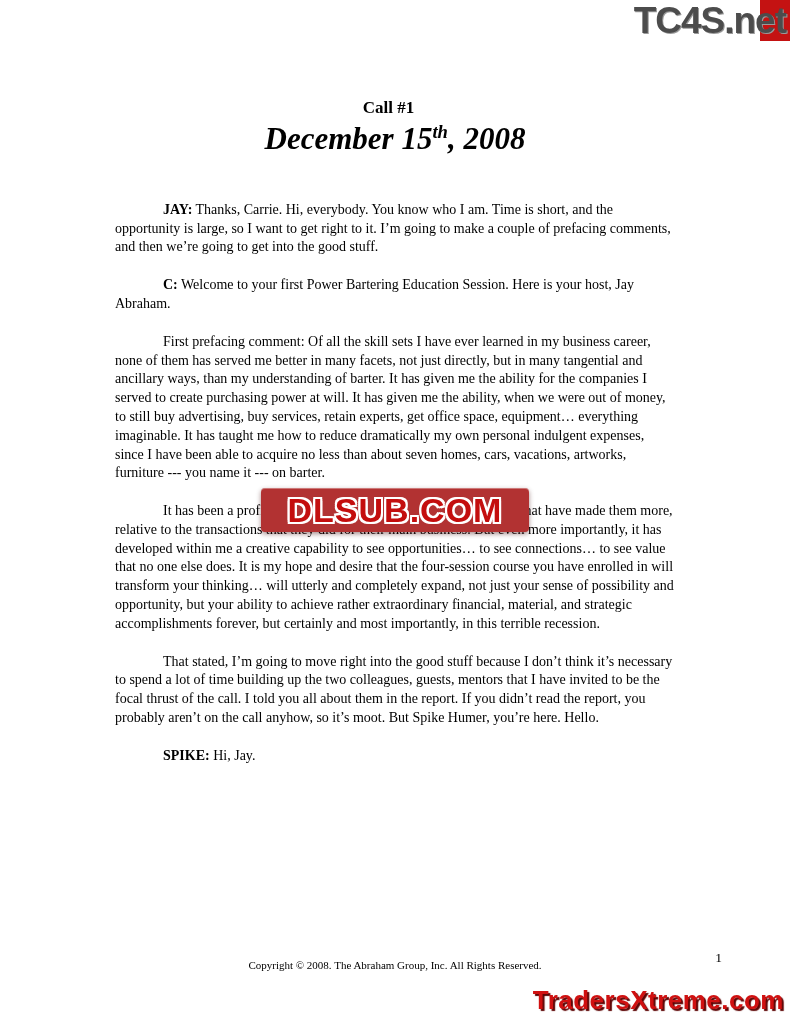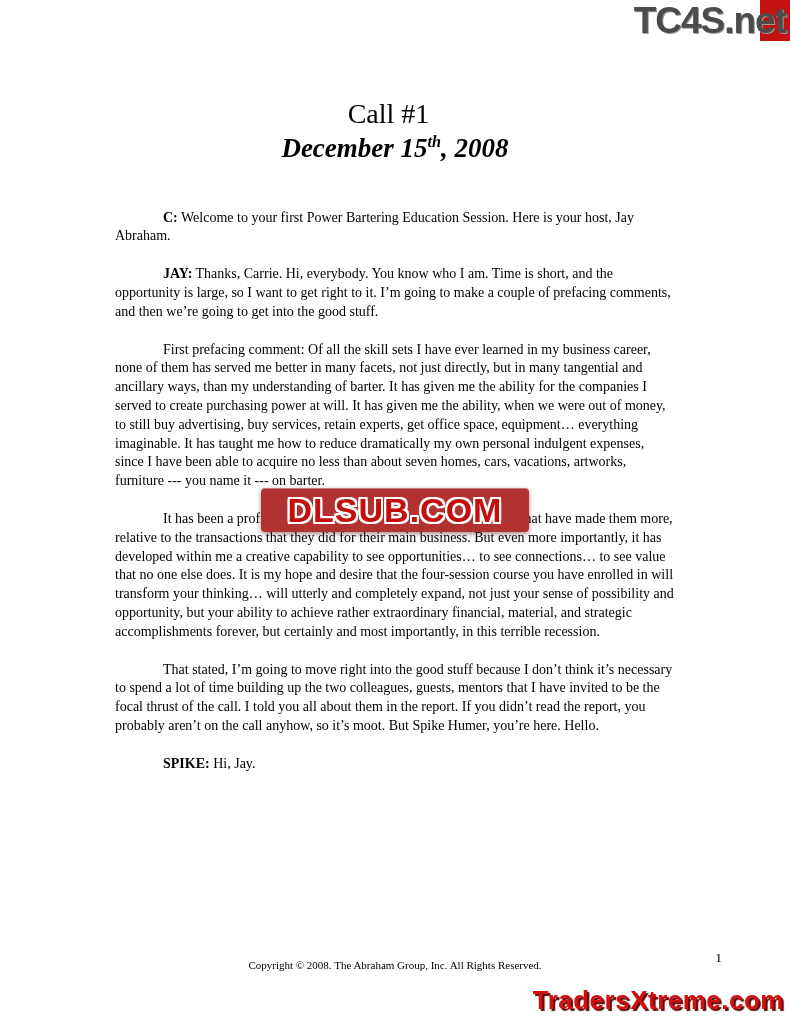--- a/index.html
+++ b/index.html
@@ -51,27 +51,27 @@
     text-align: center;
   }
   .doc-title {
     margin: 0;
     font-size: 41px;
     font-weight: bold;
     line-height: 1.12;
   }
   .doc-subtitle {
     margin: 2px 13px 0 0;
-    font-size: 28px;
-    font-weight: normal;
+    font-size: 17px;
+    font-weight: bold;
     line-height: 1.15;
   }
   .doc-date {
     margin: 2px 0 0 0;
-    font-size: 27px;
+    font-size: 31px;
     font-weight: bold;
     font-style: italic;
     line-height: 1.2;
   }
   .doc-date sup {
     font-size: 60%;
     vertical-align: super;
     line-height: 0;
   }
 
@@ -153,22 +153,22 @@
     <span class="top-logo-red"></span>
     <span class="top-logo-text">TC4S.net</span>
   </div>
 
   <div class="title-block">
     <h2 class="doc-subtitle">Call #1</h2>
     <h3 class="doc-date"><span>December 15</span><sup>th</sup><span>, 2008</span></h3>
   </div>
 
   <div class="content">
+    <p><b class="speaker">JAY:</b><span>  Thanks, Carrie.  Hi, everybody.  You know who I am.  Time is short, and the opportunity is large, so I want to get right to it.  I’m going to make a couple of prefacing comments, and then we’re going to get into the good stuff.</span></p>
     <p><b class="speaker">C:</b><span>  Welcome to your first Power Bartering Education Session.  Here is your host, Jay Abraham.</span></p>
-    <p><b class="speaker">JAY:</b><span>  Thanks, Carrie.  Hi, everybody.  You know who I am.  Time is short, and the opportunity is large, so I want to get right to it.  I’m going to make a couple of prefacing comments, and then we’re going to get into the good stuff.</span></p>
     <p><b class="speaker"></b><span>First prefacing comment:  Of all the skill sets I have ever learned in my business career, none of them has served me better in many facets, not just directly, but in many tangential and ancillary ways, than my understanding of barter.  It has given me the ability for the companies I served to create purchasing power at will.  It has given me the ability, when we were out of money, to still buy advertising, buy services, retain experts, get office space, equipment… everything imaginable.  It has taught me how to reduce dramatically my own personal indulgent expenses, since I have been able to acquire no less than about seven homes, cars, vacations, artworks, furniture --- you name it --- on barter.</span></p>
     <p><b class="speaker"></b><span>It has been a profit center we have created for many companies that have made them more, relative to the transactions that they did for their main business.  But even more importantly, it has developed within me a creative capability to see opportunities… to see connections… to see value that no one else does.  It is my hope and desire that the four-session course you have enrolled in will transform your thinking… will utterly and completely expand, not just your sense of possibility and opportunity, but your ability to achieve rather extraordinary financial, material, and strategic accomplishments forever, but certainly and most importantly, in this terrible recession.</span></p>
     <p><b class="speaker"></b><span>That stated, I’m going to move right into the good stuff because I don’t think it’s necessary to spend a lot of time building up the two colleagues, guests, mentors that I have invited to be the focal thrust of the call.  I told you all about them in the report.  If you didn’t read the report, you probably aren’t on the call anyhow, so it’s moot.  But Spike Humer, you’re here.  Hello.</span></p>
     <p><b class="speaker">SPIKE:</b><span>  Hi, Jay.</span></p>
   </div>
 
   <div class="watermark">
     <span class="watermark-text">DLSUB.COM</span>
   </div>
 

